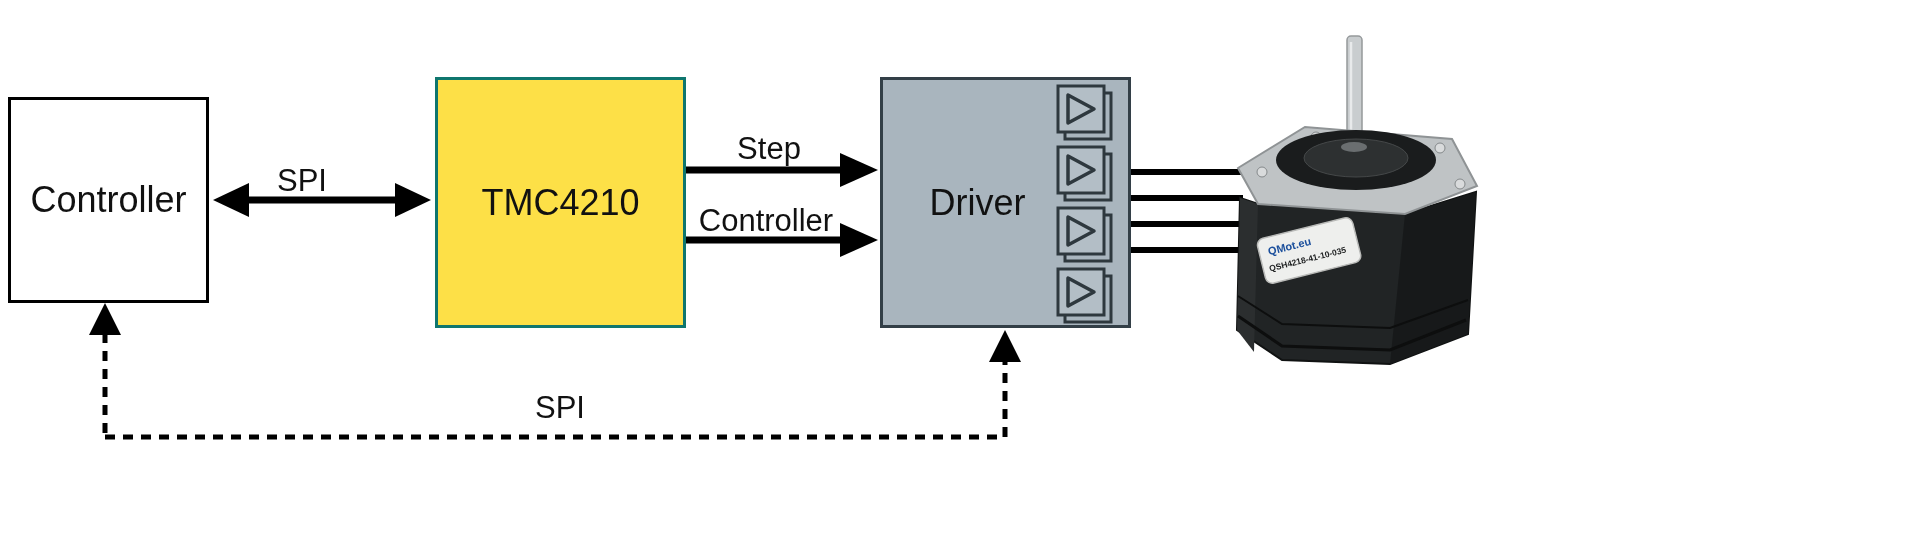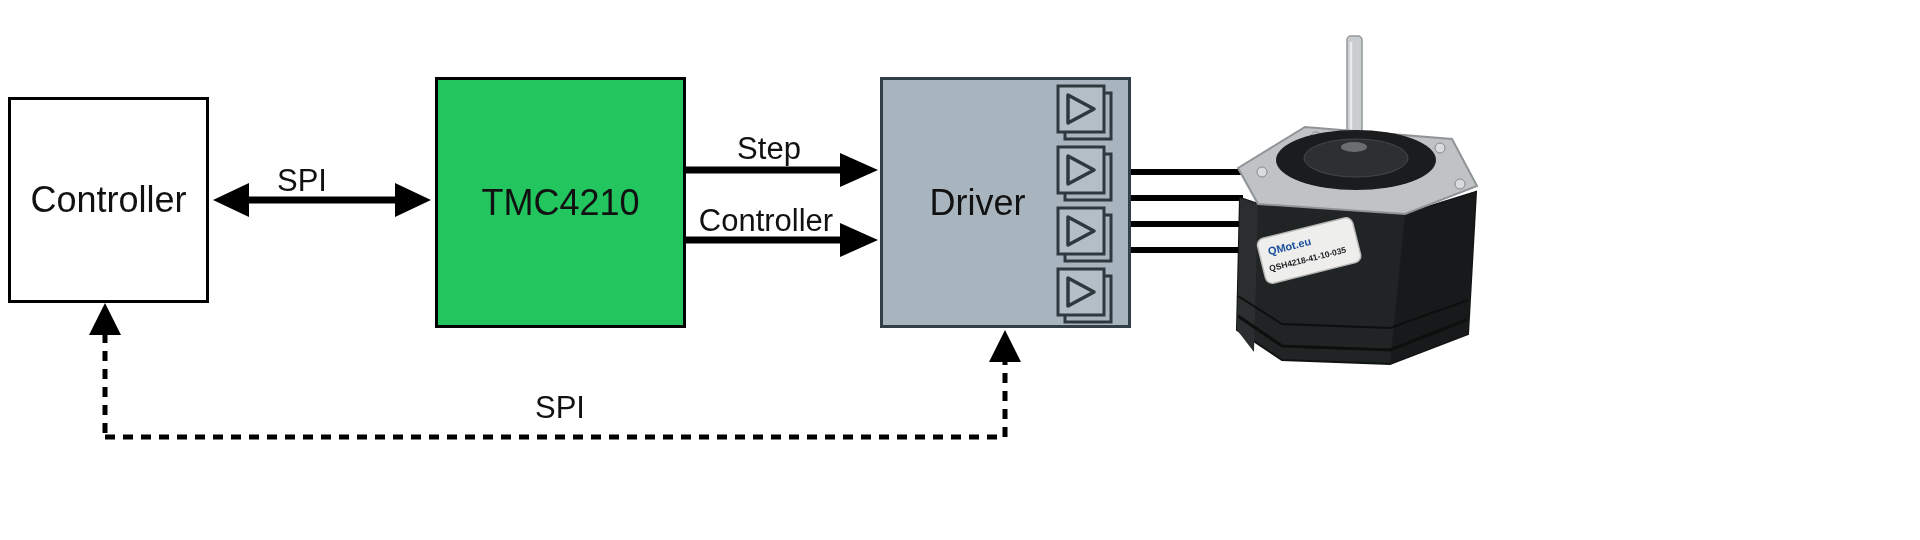--- a/index.html
+++ b/index.html
@@ -21,22 +21,22 @@
     color: #111111;
     z-index: 1;
   }
   .node-controller {
     left: 8px; top: 97px; width: 201px; height: 206px;
     background: #ffffff;
     border: 3px solid #000000;
   }
   .node-tmc {
     left: 435px; top: 77px; width: 251px; height: 251px;
-    background: #22c55e;
-    border: 3px solid #000000;
+    background: #fde047;
+    border: 3px solid #0f766e;
   }
   .node-driver {
     left: 880px; top: 77px; width: 251px; height: 251px;
     background: #a9b5be;
     border: 3px solid #333f47;
   }
   .node-driver .driver-label {
     position: absolute;
     left: 12px; top: 0; height: 100%; width: 165px;
     display: flex; align-items: center; justify-content: center;

